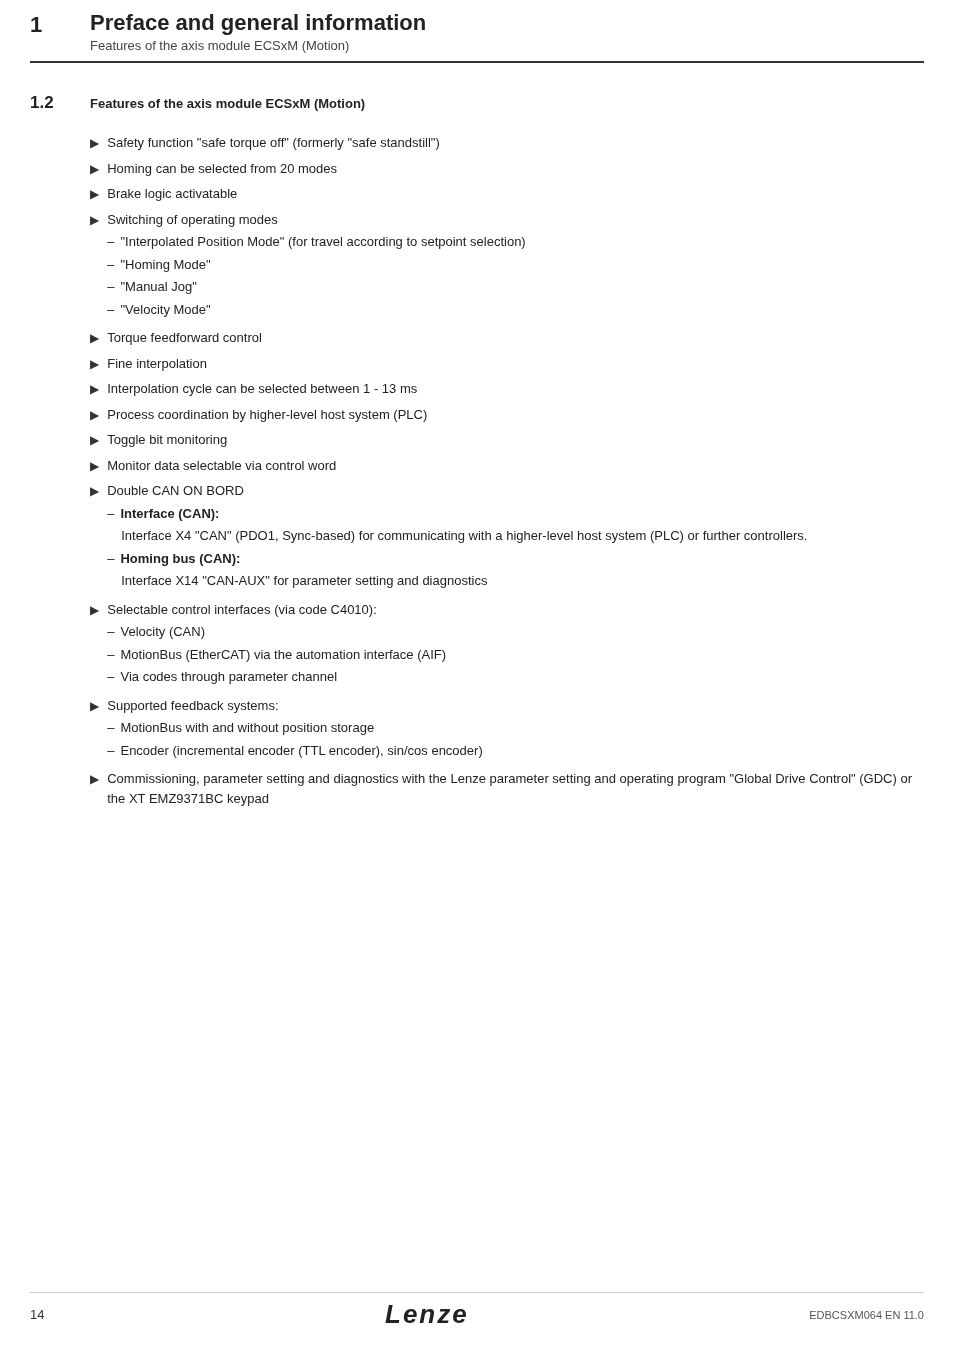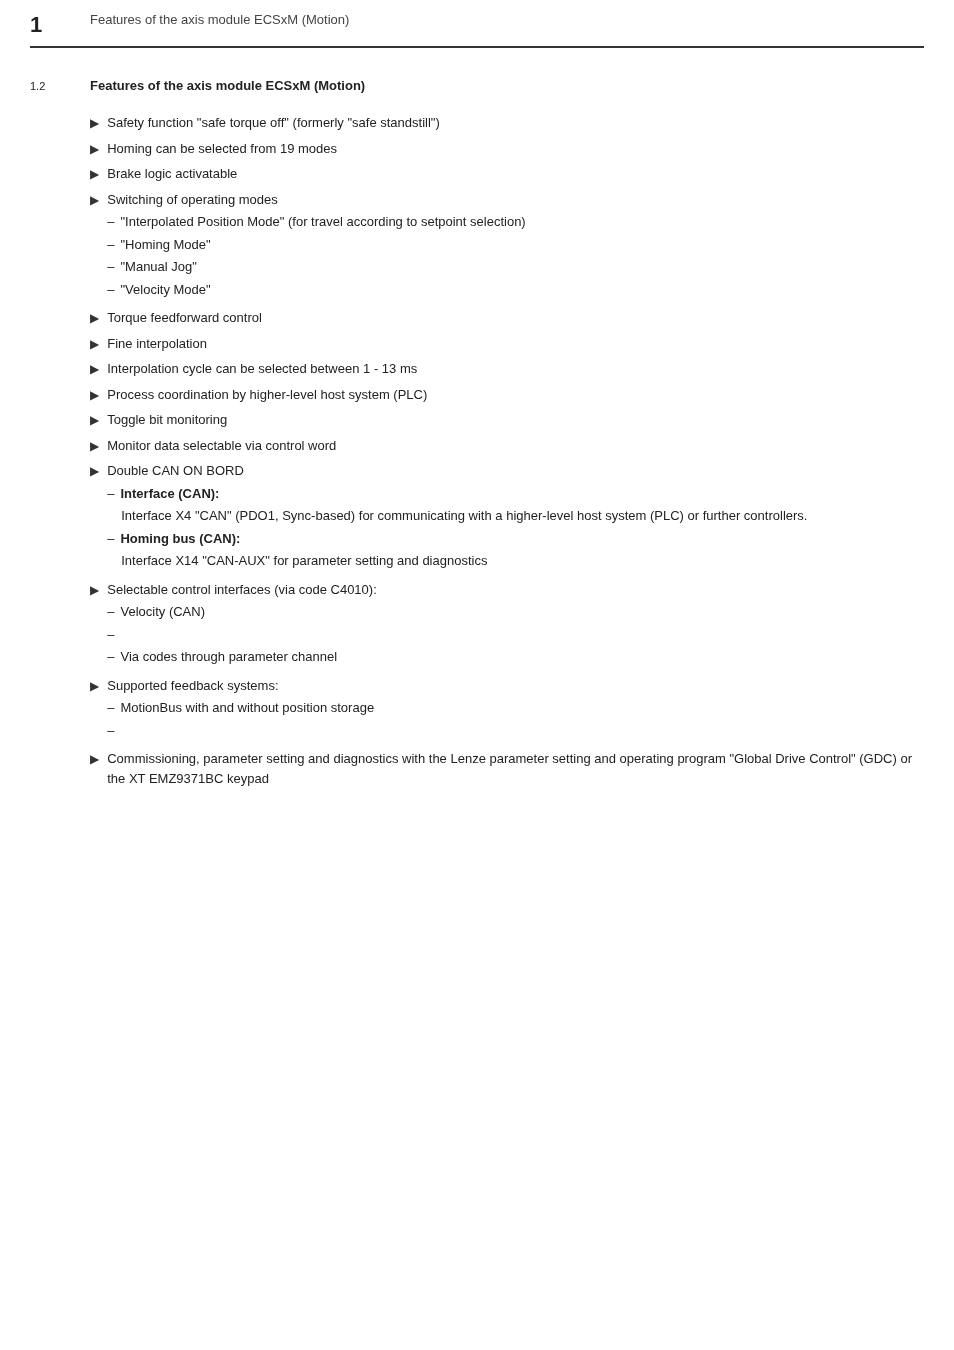--- a/index.html
+++ b/index.html
@@ -65,22 +65,22 @@
     }
 
     
     .section-heading {
       display: flex;
       align-items: baseline;
       margin-bottom: 20px;
     }
 
     .section-number {
-      font-size: 11px;
-      font-weight: normal;
+      font-size: 17px;
+      font-weight: bold;
       min-width: 60px;
       color: #222;
     }
 
     .section-title {
       font-size: 13px;
       font-weight: bold;
       color: #222;
     }
 
@@ -173,39 +173,40 @@
     }
   </style>
 </head>
 <body>
 
 <div class="page-wrapper">
 
   <div class="header">
     <div class="header-chapter">1</div>
     <div class="header-text">
+      <div class="header-title">Preface and general information</div>
       <div class="header-subtitle">Features of the axis module ECSxM (Motion)</div>
     </div>
   </div>
 
   <div class="content">
 
     <div class="section-heading">
       <div class="section-number">1.2</div>
       <div class="section-title">Features of the axis module ECSxM (Motion)</div>
     </div>
 
     <ul class="bullet-list" id="bullet-list-container">
     <li class="bullet-item">
           <span class="bullet-arrow">▶</span>
           <div class="bullet-text">Safety function "safe torque off" (formerly "safe standstill")</div>
         </li>
         <li class="bullet-item">
           <span class="bullet-arrow">▶</span>
-          <div class="bullet-text">Homing can be selected from 19 modes</div>
+          <div class="bullet-text">Homing can be selected from 20 modes</div>
         </li>
         <li class="bullet-item">
           <span class="bullet-arrow">▶</span>
           <div class="bullet-text">Brake logic activatable</div>
         </li>
         <li class="bullet-item">
           <span class="bullet-arrow">▶</span>
           <div class="bullet-text">Switching of operating modes<ul class="sub-list">
               <div class="sub-item">
                 <span class="sub-dash">–</span>
@@ -266,41 +267,48 @@
         </li>
         <li class="bullet-item">
           <span class="bullet-arrow">▶</span>
           <div class="bullet-text">Selectable control interfaces (via code C4010):<ul class="sub-list">
               <div class="sub-item">
                 <span class="sub-dash">–</span>
                 <span>Velocity (CAN)</span>
               </div>
               <div class="sub-item">
                 <span class="sub-dash">–</span>
+                <span>MotionBus (EtherCAT) via the automation interface (AIF)</span>
               </div>
               <div class="sub-item">
                 <span class="sub-dash">–</span>
                 <span>Via codes through parameter channel</span>
               </div>
             </ul></div>
         </li>
         <li class="bullet-item">
           <span class="bullet-arrow">▶</span>
           <div class="bullet-text">Supported feedback systems:<ul class="sub-list">
               <div class="sub-item">
                 <span class="sub-dash">–</span>
                 <span>MotionBus with and without position storage</span>
               </div>
               <div class="sub-item">
                 <span class="sub-dash">–</span>
+                <span>Encoder (incremental encoder (TTL encoder), sin/cos encoder)</span>
               </div>
             </ul></div>
         </li>
         <li class="bullet-item">
           <span class="bullet-arrow">▶</span>
           <div class="bullet-text">Commissioning, parameter setting and diagnostics with the Lenze parameter setting and operating program "Global Drive Control" (GDC) or the XT EMZ9371BC keypad</div>
         </li>
       </ul>
 
   </div>
 
+  <div class="footer">
+    <div class="footer-page">14</div>
+    <div class="footer-logo">Lenze</div>
+    <div class="footer-doc">EDBCSXM064 EN 11.0</div>
+  </div>
 
 </div>
 
 </body></html>

